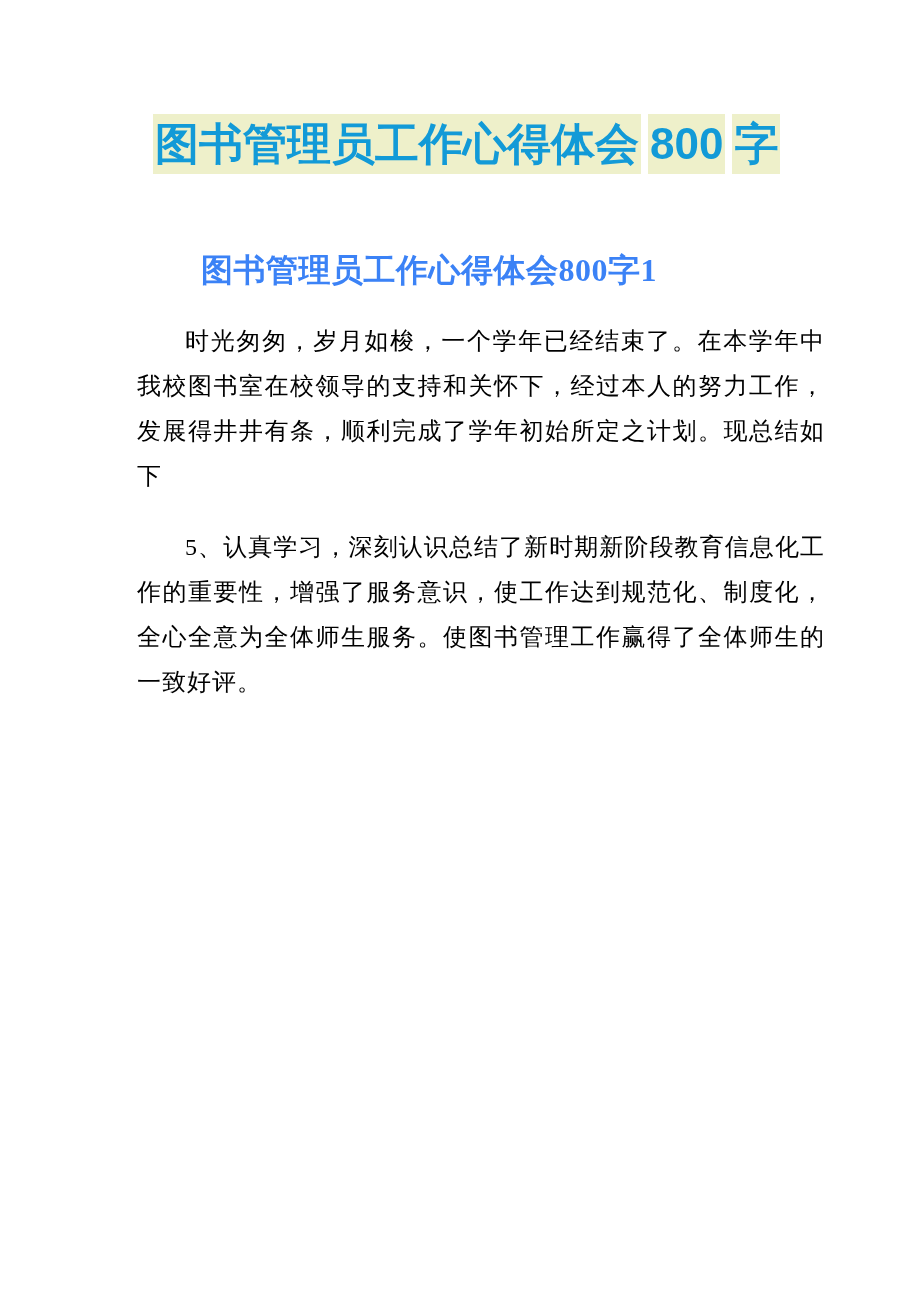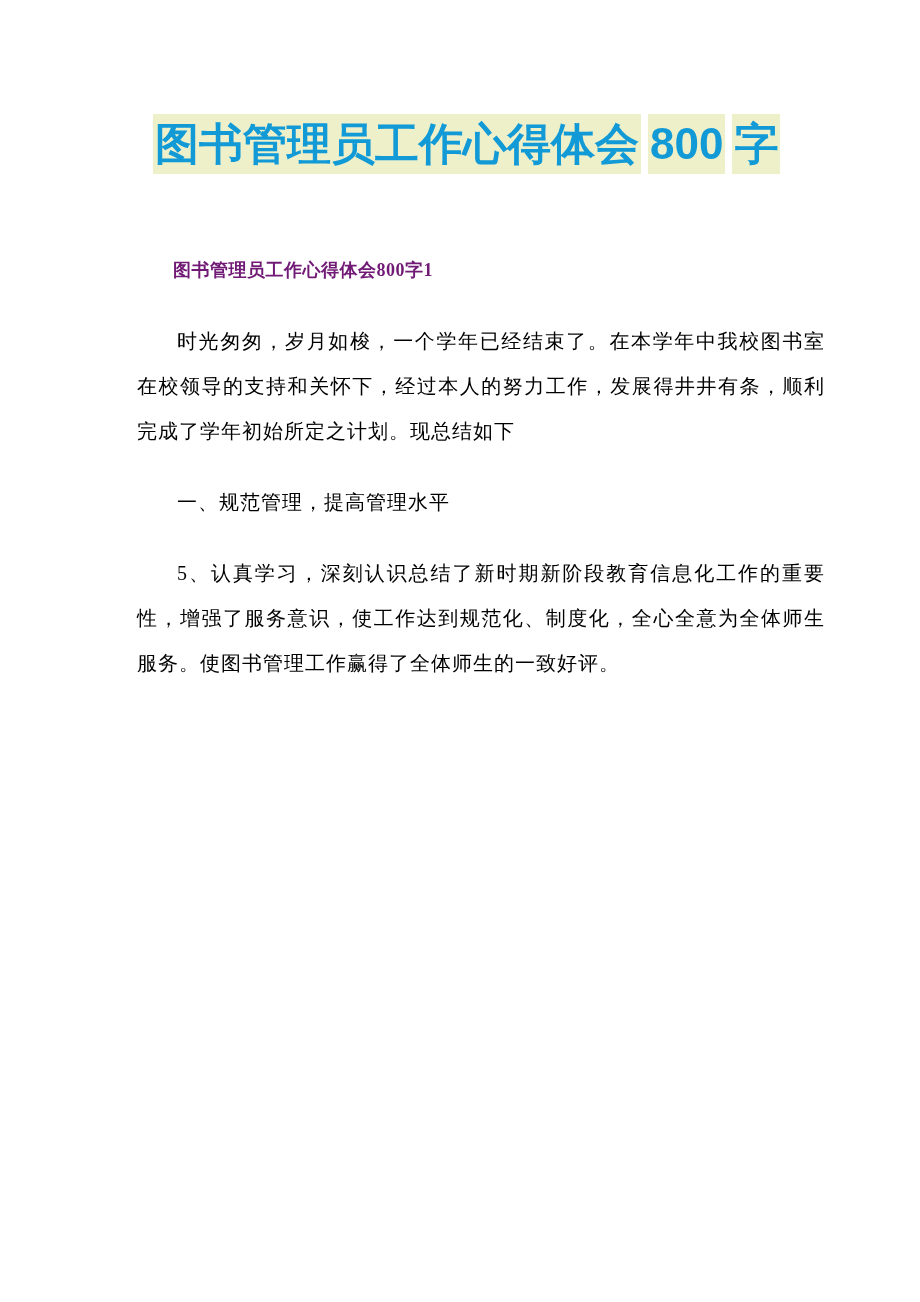--- a/index.html
+++ b/index.html
@@ -28,50 +28,49 @@
   }
   .title .hl {
     background: #eef0ca;
     padding: 3px 2px 4px 2px;
     display: inline-block;
   }
   .title .hl + .hl { margin-left: 7px; }
   
   .subtitle {
     margin: 0 0 26px 0;
-    font-size: 18px;
+    font-size: 32px;
     font-weight: bold;
     line-height: 45px;
-    color: #701a75;
+    color: #3b82f6;
     text-indent: 2em;
     letter-spacing: 0.5px;
   }
   
   .body-para {
     margin: 0 0 26px 0;
-    font-size: 20px;
+    font-size: 24px;
     line-height: 45px;
     color: #000000;
     text-indent: 2em;
     text-align: justify;
     letter-spacing: 1px;
   }
 </style>
 </head>
 <body>
 
 <div class="page">
   <div class="content">
 
     <h1 class="title"><span class="hl">图书管理员工作心得体会</span><span class="hl">800</span><span class="hl">字</span></h1>
 
     <p class="subtitle">图书管理员工作心得体会800字1</p>
 
     <p class="body-para">时光匆匆，岁月如梭，一个学年已经结束了。在本学年中我校图书室在校领导的支持和关怀下，经过本人的努力工作，发展得井井有条，顺利完成了学年初始所定之计划。现总结如下</p>
 
-    <p class="body-para">一、规范管理，提高管理水平</p>
 
 
     <p class="body-para">5、认真学习，深刻认识总结了新时期新阶段教育信息化工作的重要性，增强了服务意识，使工作达到规范化、制度化，全心全意为全体师生服务。使图书管理工作赢得了全体师生的一致好评。</p>
 
 
   </div>
 </div>
 
 </body></html>

